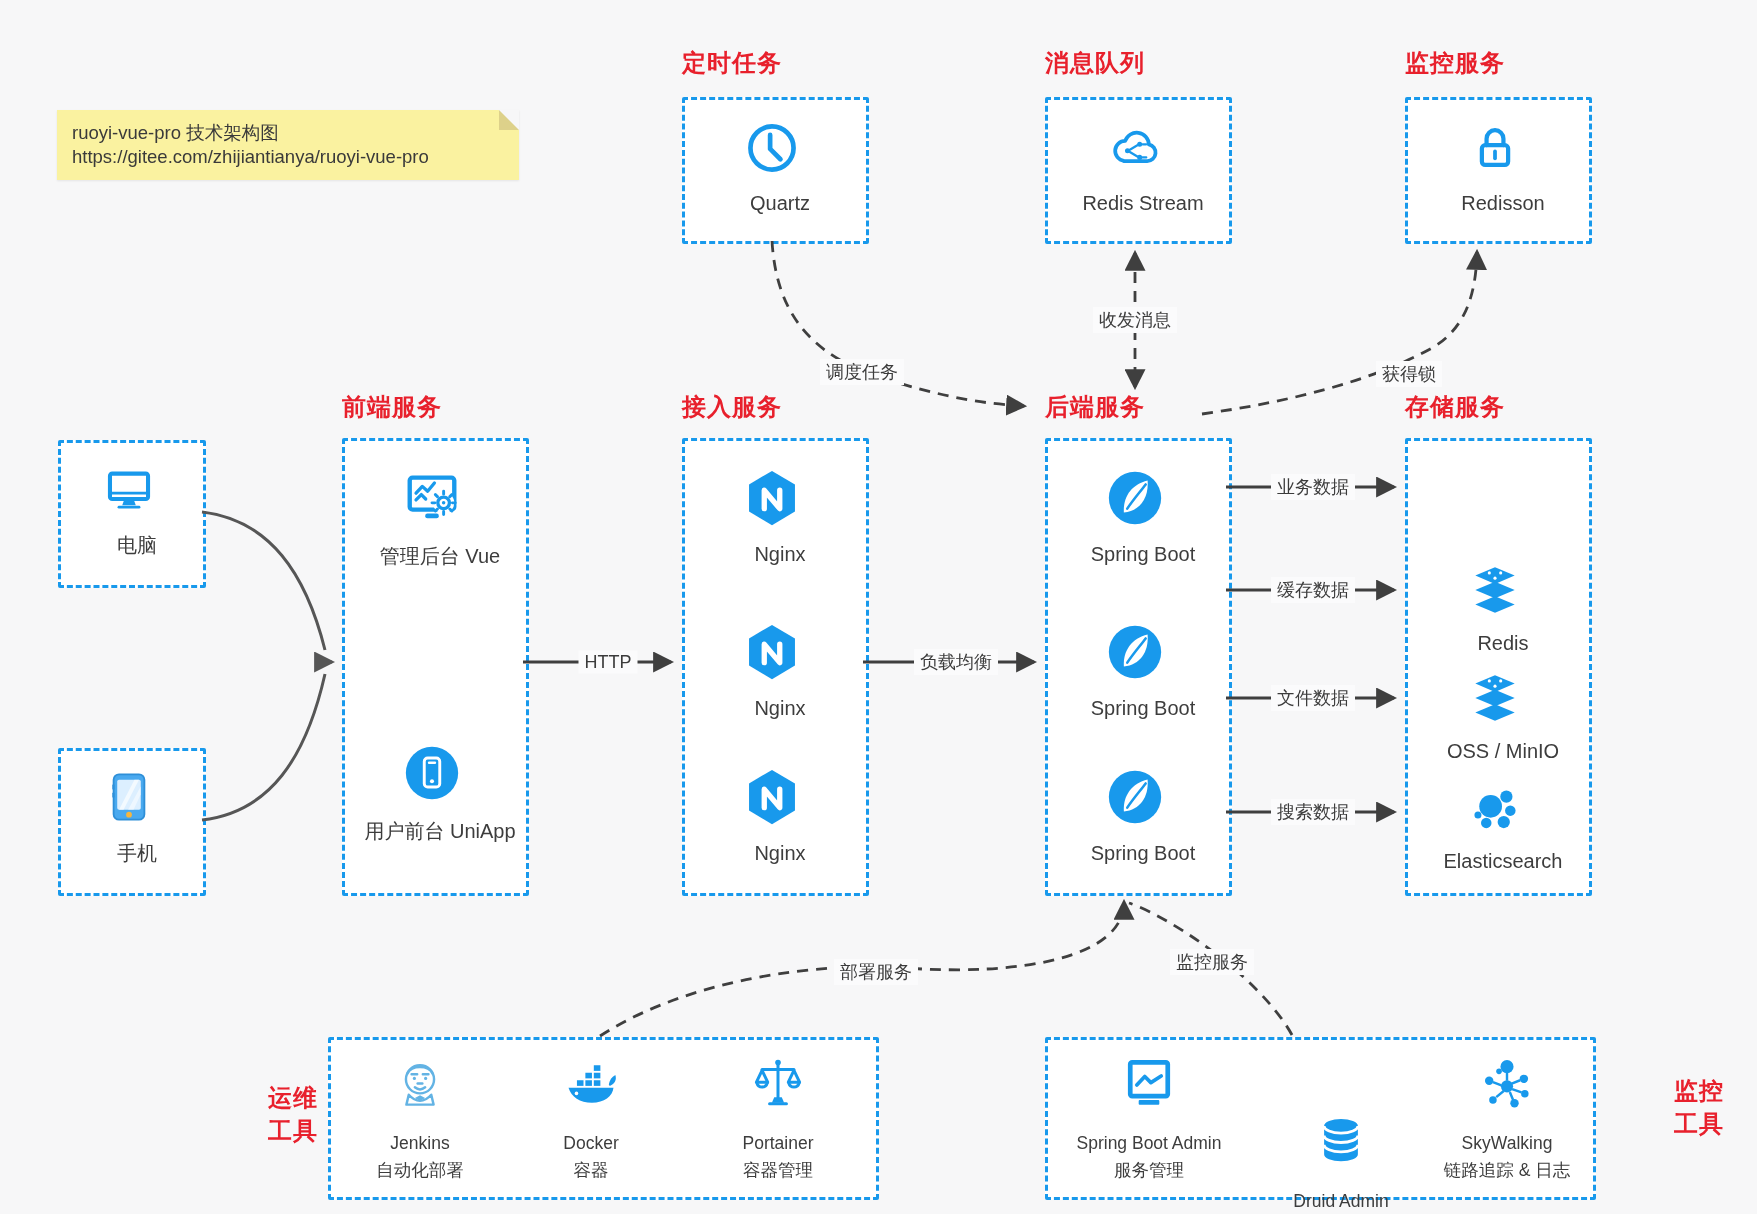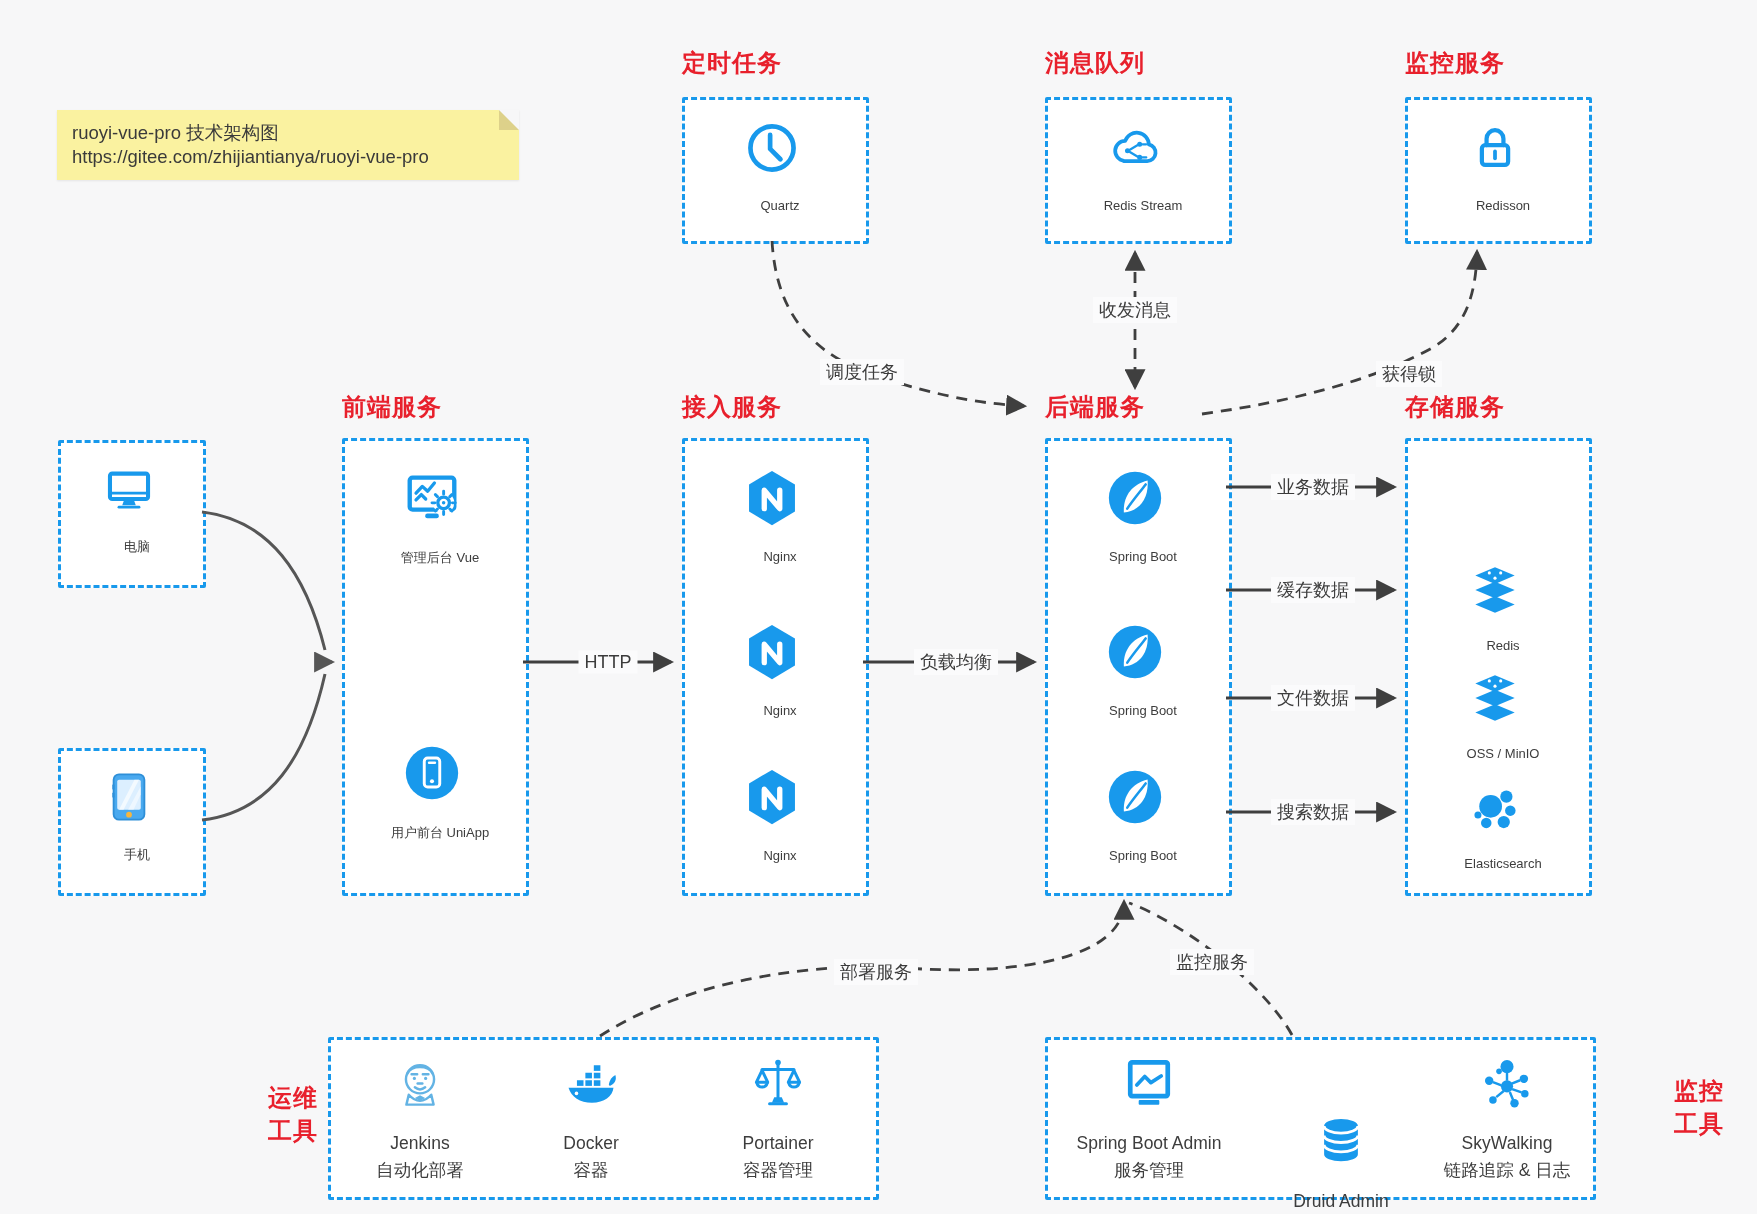--- a/index.html
+++ b/index.html
@@ -23,21 +23,21 @@
   
   .gbox{position:absolute;background:#fff;border:3px dashed var(--blue);border-radius:2px;z-index:2;}
 
   
   .rtitle{position:absolute;width:180px;text-align:left;font-size:24px;font-weight:bold;
           color:var(--red);letter-spacing:1px;z-index:4;line-height:26px;white-space:nowrap;}
   .rtitle.side{width:118px;line-height:33px;white-space:normal;}
 
   
   .node{position:absolute;width:180px;text-align:center;z-index:3;}
-  .node .nlabel{margin-top:16px;font-size:13px;color:var(--ink);white-space:nowrap;padding-left:16px;}
+  .node .nlabel{margin-top:10px;font-size:20px;color:var(--ink);white-space:nowrap;padding-left:16px;}
   .bnode .nname{margin-top:12px;font-size:17.5px;color:var(--ink);line-height:27px;white-space:nowrap;}
   .bnode .ndesc{font-size:17.5px;color:var(--ink);line-height:27px;white-space:nowrap;}
 
   
   #wires{position:absolute;left:0;top:0;z-index:3;pointer-events:none;}
 
   
   .elabel{position:absolute;transform:translate(-50%,-50%);font-size:18px;color:#3c3c3c;
           background:#fbfbfc;padding:1px 6px;white-space:nowrap;z-index:5;}
 </style>
@@ -416,18 +416,18 @@
     <div class="ndesc">链路追踪 &amp; 日志</div>
   </div>
 
   <div class="elabel" style="left:608px;top:662px">HTTP</div>
   <div class="elabel" style="left:956px;top:662px">负载均衡</div>
   <div class="elabel" style="left:1313px;top:487px">业务数据</div>
   <div class="elabel" style="left:1313px;top:590px">缓存数据</div>
   <div class="elabel" style="left:1313px;top:698px">文件数据</div>
   <div class="elabel" style="left:1313px;top:812px">搜索数据</div>
   <div class="elabel" style="left:862px;top:372px">调度任务</div>
-  <div class="elabel" style="left:1135px;top:310px">收发消息</div>
+  <div class="elabel" style="left:1135px;top:320px">收发消息</div>
   <div class="elabel" style="left:1409px;top:374px">获得锁</div>
   <div class="elabel" style="left:876px;top:972px">部署服务</div>
   <div class="elabel" style="left:1212px;top:962px">监控服务</div>
 
 </div>
 
 </body></html>

